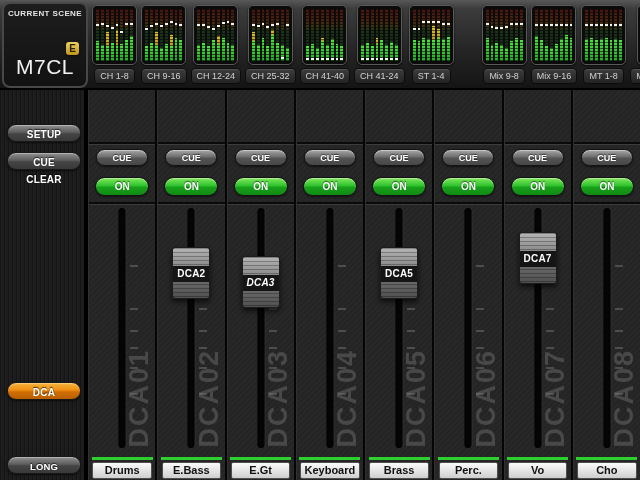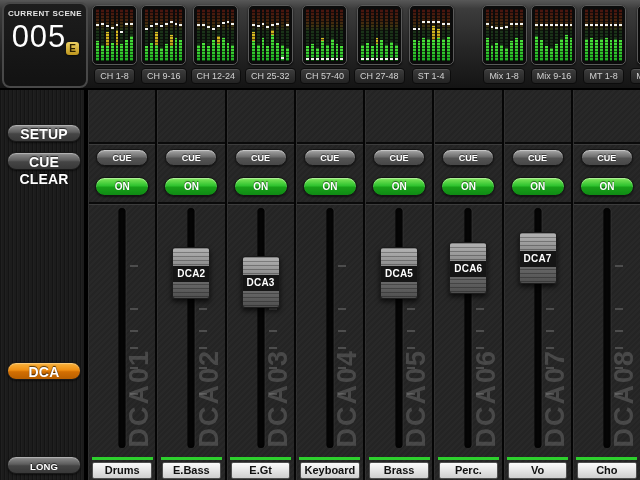--- a/index.html
+++ b/index.html
@@ -55,28 +55,29 @@
   
   .sidebar{
     position:absolute;left:0;top:90px;width:86px;bottom:0;
     background:#1c1c1c;
     background-image:repeating-linear-gradient(90deg,rgba(0,0,0,.30) 0 1px,rgba(255,255,255,.02) 1px 2px,transparent 2px 4px);
     border-right:2px solid #000;box-sizing:border-box;
   }
   .side-btn{
     position:absolute;left:7px;width:74px;height:18px;border-radius:10px;
     background:linear-gradient(180deg,#909090,#5d5d5d 45%,#454545 55%,#383838);
-    border:1px solid #181818;color:#fff;font-size:14px;font-weight:bold;
+    border:1px solid #181818;color:#fff;font-size:10px;font-weight:bold;
     text-align:center;line-height:17px;letter-spacing:.2px;
     text-shadow:0 -1px 1px rgba(0,0,0,.7);
     box-shadow:inset 0 1px 1px rgba(255,255,255,.35),0 1px 2px rgba(0,0,0,.6);
     box-sizing:border-box;cursor:pointer;
   }
   .side-btn.active{
     background:linear-gradient(180deg,#f8b43c,#ee8d12 45%,#d26f03 55%,#b85f00);
+    margin-top:20px;
   }
   .side-btn.small{font-size:9.5px;}
   
   #strips{
     position:absolute;left:88px;top:90px;right:0;bottom:0;
     display:flex;gap:2px;background:#050505;
   }
   .strip{
     position:relative;flex:1;
     background-color:#242424;
@@ -136,22 +137,22 @@
     color:#101010;font-size:11px;font-weight:bold;text-align:center;line-height:15px;
     cursor:pointer;
   }
 </style>
 </head>
 <body>
 
 <div class="topbar">
   <div class="scene-panel">
     <div class="scene-header">CURRENT SCENE</div>
-    <div class="scene-number">005</div>
     <div class="e-badge">E</div>
+    <div class="scene-console">M7CL</div>
   </div>
   <div id="meterbar">
       <div class="meter-group">
         <div class="meter-box">
           <div class="mbar">
             <div class="mlit" style="height: 38%;"></div>
             <div class="mseg"></div>
             <div class="mmark" style="bottom: calc(70% - 1px);"></div>
           </div>
           <div class="mbar">
@@ -371,21 +372,21 @@
             <div class="mlit" style="height: 33%;"></div>
             <div class="mseg"></div>
             <div class="mmark" style="bottom: calc(4% - 1px);"></div>
           </div>
           <div class="mbar">
             <div class="mlit" style="height: 28%;"></div>
             <div class="mseg"></div>
             <div class="mmark" style="bottom: calc(4% - 1px);"></div>
           </div>
         </div>
-        <div class="meter-tab">CH 57-40</div>
+        <div class="meter-tab">CH 41-40</div>
       </div>
       <div class="meter-group">
         <div class="meter-box">
           <div class="mbar">
             <div class="mlit" style="height: 30%;"></div>
             <div class="mseg"></div>
             <div class="mmark" style="bottom: calc(4% - 1px);"></div>
           </div>
           <div class="mbar">
             <div class="mlit" style="height: 35%;"></div>
@@ -417,21 +418,21 @@
             <div class="mlit" style="height: 36%;"></div>
             <div class="mseg"></div>
             <div class="mmark" style="bottom: calc(4% - 1px);"></div>
           </div>
           <div class="mbar">
             <div class="mlit" style="height: 30%;"></div>
             <div class="mseg"></div>
             <div class="mmark" style="bottom: calc(4% - 1px);"></div>
           </div>
         </div>
-        <div class="meter-tab">CH 27-48</div>
+        <div class="meter-tab">CH 41-24</div>
       </div>
       <div class="meter-group">
         <div class="meter-box">
           <div class="mbar">
             <div class="mlit" style="height: 40%;"></div>
             <div class="mseg"></div>
             <div class="mmark" style="bottom: calc(62% - 1px);"></div>
           </div>
           <div class="mbar">
             <div class="mlit" style="height: 38%;"></div>
@@ -510,21 +511,21 @@
             <div class="mlit" style="height: 45%;"></div>
             <div class="mseg"></div>
             <div class="mmark" style="bottom: calc(72% - 1px);"></div>
           </div>
           <div class="mbar">
             <div class="mlit" style="height: 40%;"></div>
             <div class="mseg"></div>
             <div class="mmark" style="bottom: calc(72% - 1px);"></div>
           </div>
         </div>
-        <div class="meter-tab">Mix 1-8</div>
+        <div class="meter-tab">Mix 9-8</div>
       </div>
       <div class="meter-group">
         <div class="meter-box">
           <div class="mbar">
             <div class="mlit" style="height: 48%;"></div>
             <div class="mseg"></div>
             <div class="mmark" style="bottom: calc(70% - 1px);"></div>
           </div>
           <div class="mbar">
             <div class="mlit" style="height: 40%;"></div>
@@ -665,21 +666,21 @@
       <div class="pill-btn on-btn">ON</div>
       <div class="strip-sep sep2"></div>
       <div class="ftick" style="top: 175px;"></div>
       <div class="ftick" style="top: 218px;"></div>
       <div class="ftick" style="top: 240px;"></div>
       <div class="ftick" style="top: 257px;"></div>
       <div class="ftick" style="top: 277px;"></div>
       <div class="ftick" style="top: 303px;"></div>
       <div class="fader-track"></div>
       <div class="watermark">DCA03</div>
-      <div class="fader-cap" style="top: 166px;">
+      <div class="fader-cap" style="top: 166px; font-style: italic;">
         <div class="cap-label">DCA3</div>
       </div>
       <div class="ch-green"></div>
       <div class="ch-name">E.Gt</div>
     </div>
     <div class="strip">
       <div class="strip-sep sep1"></div>
       <div class="pill-btn cue-btn">CUE</div>
       <div class="pill-btn on-btn">ON</div>
       <div class="strip-sep sep2"></div>
@@ -719,23 +720,20 @@
       <div class="pill-btn on-btn">ON</div>
       <div class="strip-sep sep2"></div>
       <div class="ftick" style="top: 175px;"></div>
       <div class="ftick" style="top: 218px;"></div>
       <div class="ftick" style="top: 240px;"></div>
       <div class="ftick" style="top: 257px;"></div>
       <div class="ftick" style="top: 277px;"></div>
       <div class="ftick" style="top: 303px;"></div>
       <div class="fader-track"></div>
       <div class="watermark">DCA06</div>
-      <div class="fader-cap" style="top: 152px;">
-        <div class="cap-label">DCA6</div>
-      </div>
       <div class="ch-green"></div>
       <div class="ch-name">Perc.</div>
     </div>
     <div class="strip">
       <div class="strip-sep sep1"></div>
       <div class="pill-btn cue-btn">CUE</div>
       <div class="pill-btn on-btn">ON</div>
       <div class="strip-sep sep2"></div>
       <div class="ftick" style="top: 175px;"></div>
       <div class="ftick" style="top: 218px;"></div>

